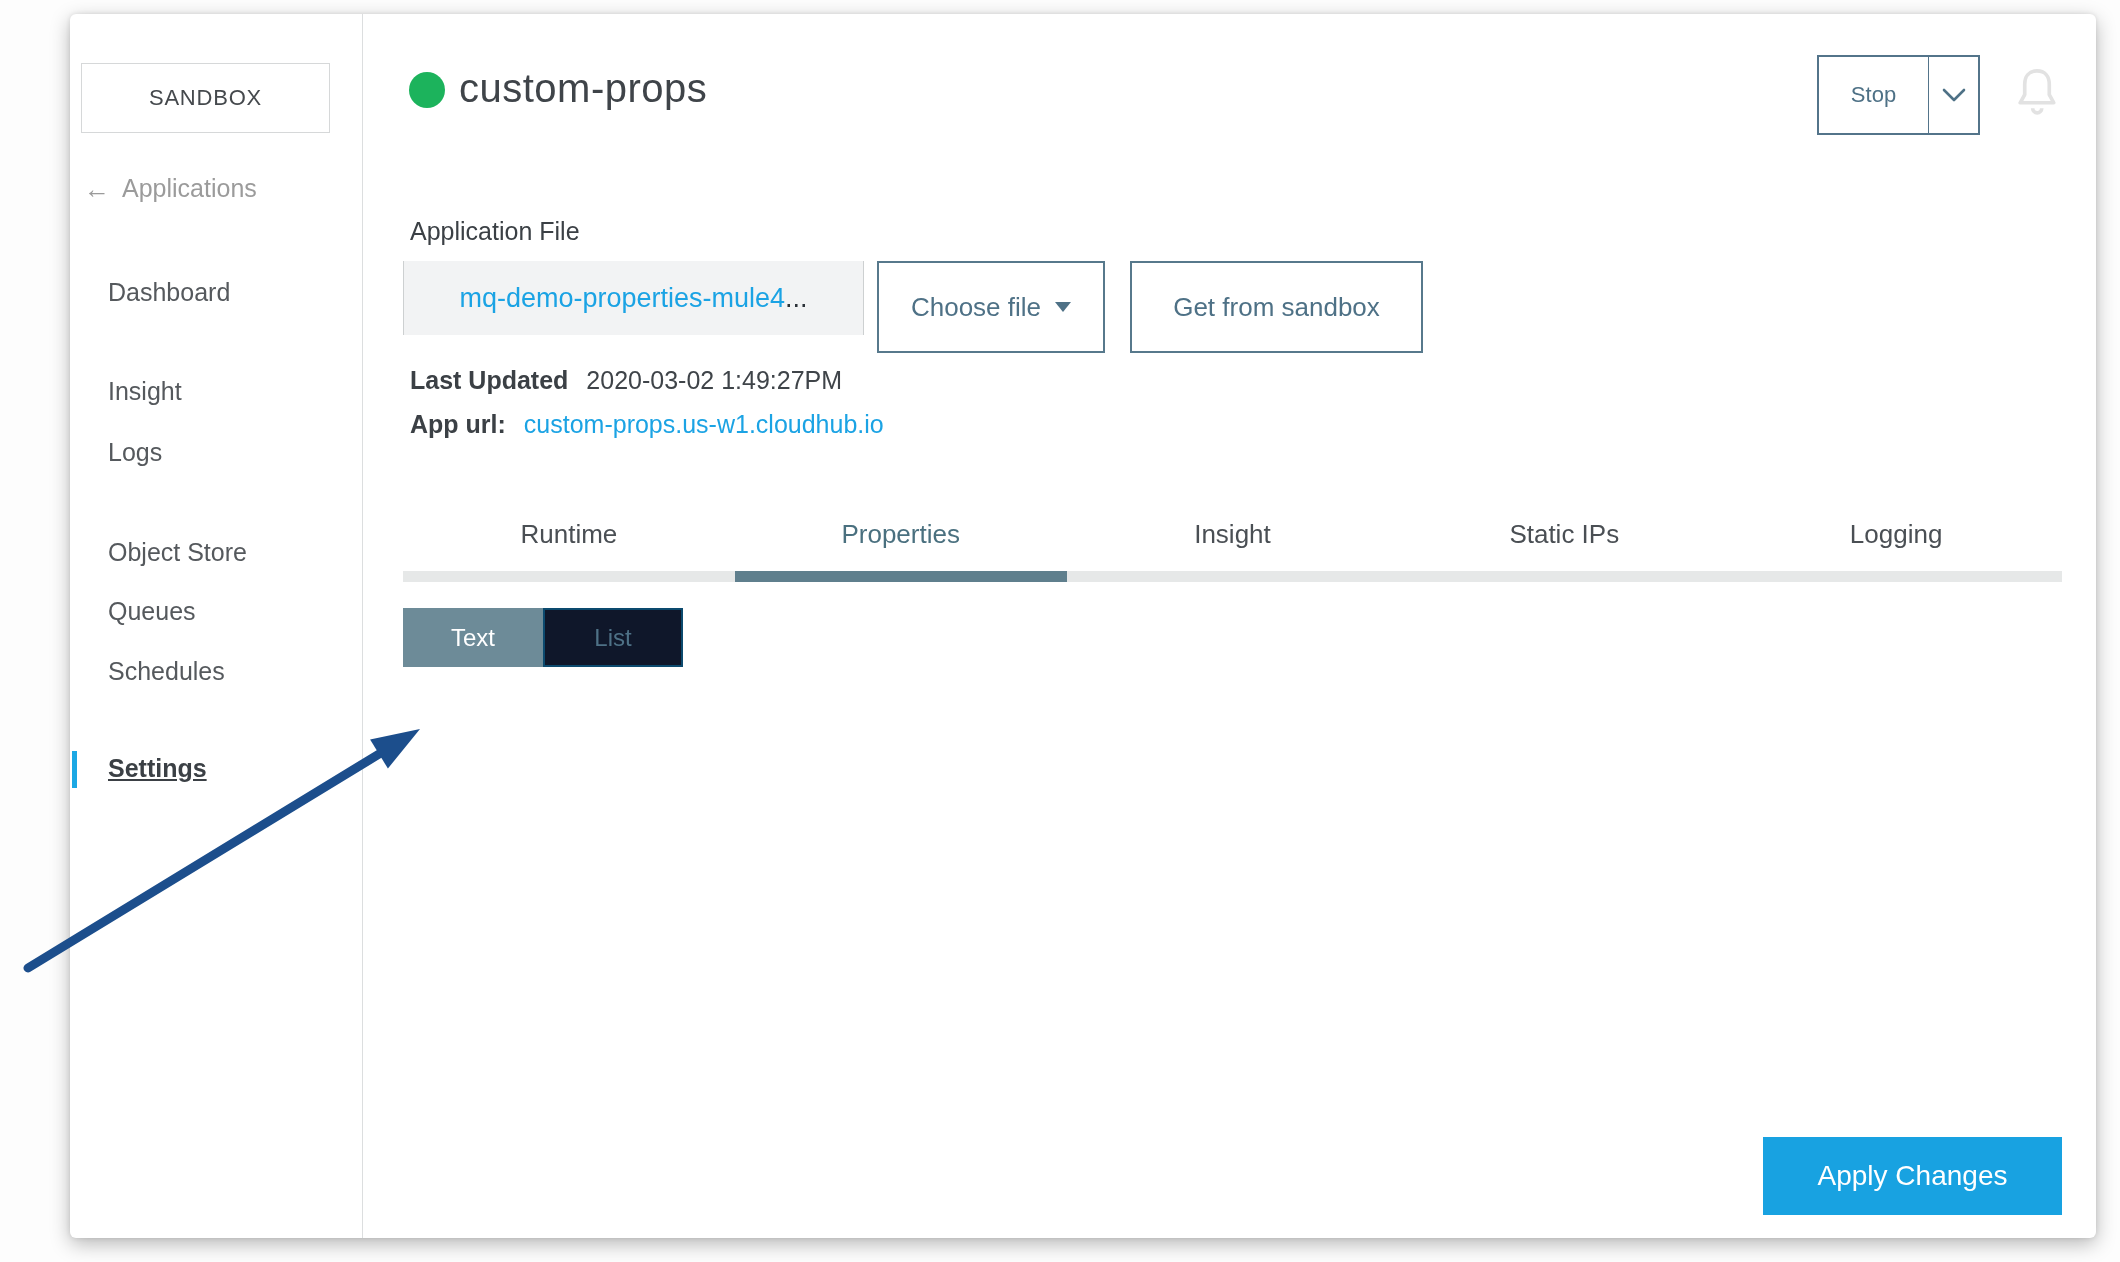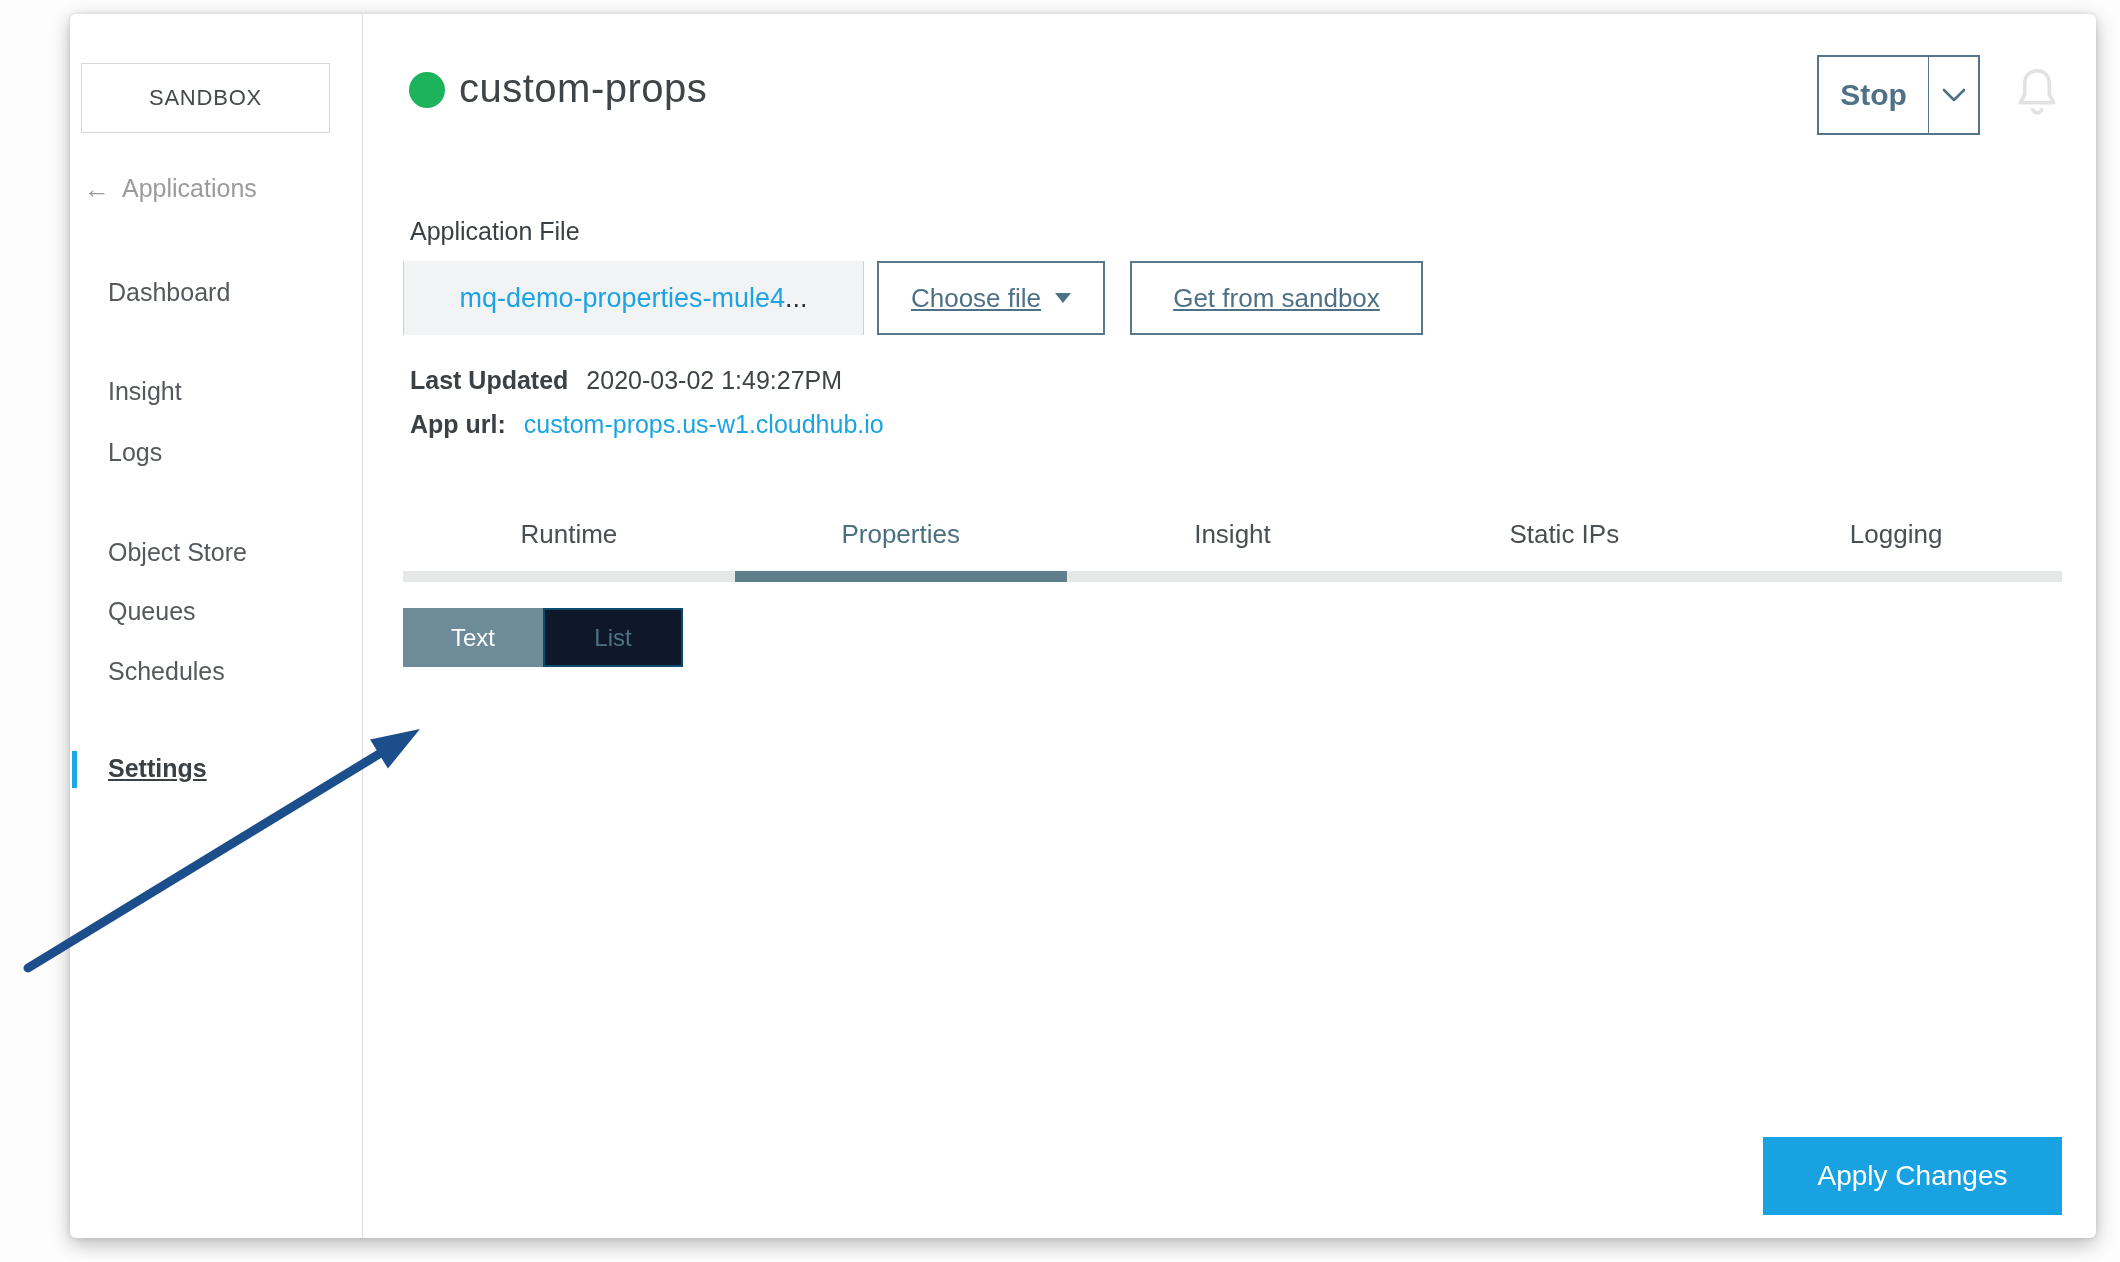--- a/index.html
+++ b/index.html
@@ -32,38 +32,38 @@
   .main { position:absolute; left:333px; top:0; width:1659px; height:100%; }
 
   .status-dot { position:absolute; left:6px; top:58px; width:36px; height:36px;
                 border-radius:50%; background:#1cb35c; }
   .app-title { position:absolute; left:56px; top:52px; font-size:40px; font-weight:400;
                color:#3f4449; letter-spacing:.5px; white-space:nowrap; }
 
   .stop-group { position:absolute; left:1414px; top:41px; height:80px; display:flex;
                 border:2px solid #53748a; background:#fff; }
   .stop-main { width:109px; display:flex; align-items:center; justify-content:center;
-               font-size:30px; color:#4e7186; cursor:pointer;font-weight:bold; }
+               font-size:22px; color:#4e7186; cursor:pointer; }
   .stop-caret { width:50px; border-left:1px solid #53748a; display:flex;
                 align-items:center; justify-content:center; cursor:pointer; }
   .bell { position:absolute; left:1608px; top:50px; width:52px; height:56px; cursor:pointer; }
 
   .section-label { position:absolute; left:7px; top:203px; font-size:25px; color:#3b4045; }
 
   .file-row { position:absolute; left:0; top:247px; height:74px; width:100%;padding-left:40px; }
   .file-chip { position:absolute; left:0; top:0; width:461px; height:74px;
                background:#f2f3f4; border-left:1px solid #cdd0d1; border-right:1px solid #cdd0d1;
                display:flex; align-items:center; justify-content:center;
                font-size:27px; white-space:nowrap; }
   .file-chip .fname { color:#1ba3e4; cursor:pointer; }
   .file-chip .ellip { color:#2b3238; }
-  .btn-outline { position:absolute; top:0; height:74px; background:#fff;
+  .btn-outline { position:absolute; top:0; height:92px; background:#fff;
                  border:2px solid #57798c; color:#4e7186; font-size:26px;
                  display:flex; align-items:center; justify-content:center; gap:14px;
-                 cursor:pointer; white-space:nowrap;text-decoration:underline; }
+                 cursor:pointer; white-space:nowrap; }
   .btn-choose { left:474px; width:228px; }
   .btn-getsb  { left:727px; width:293px; }
   .caret-tri { width:0; height:0; border-left:8px solid transparent;
                border-right:8px solid transparent; border-top:10px solid #4e7186;
                display:inline-block; }
 
   .meta-row { position:absolute; left:7px; display:flex; align-items:baseline;
               font-size:25px; white-space:nowrap; }
   .meta-updated { top:352px; }
   .meta-url { top:396px; }

